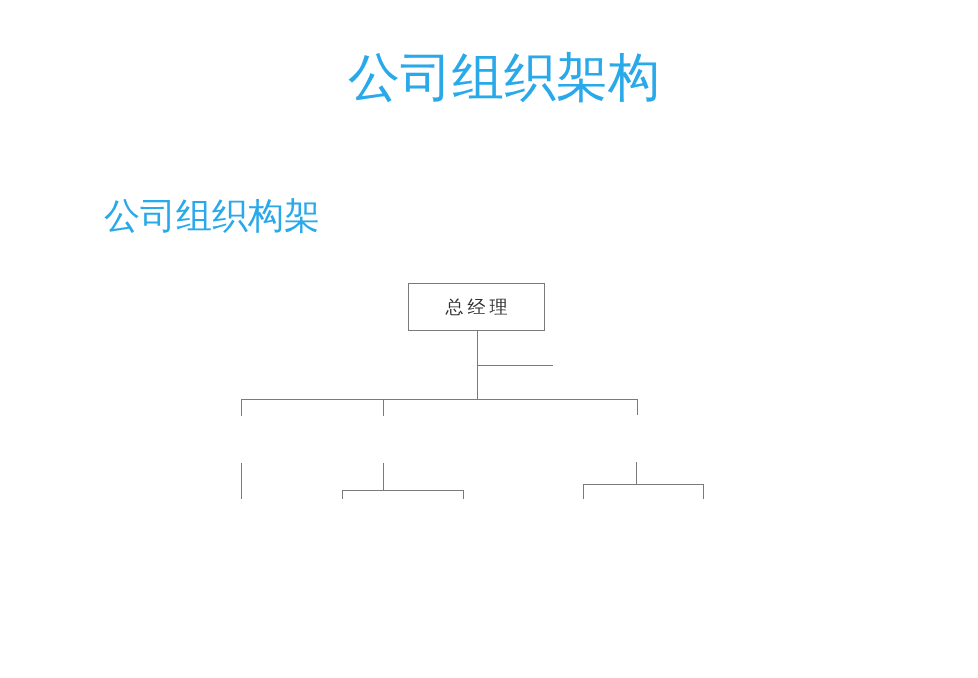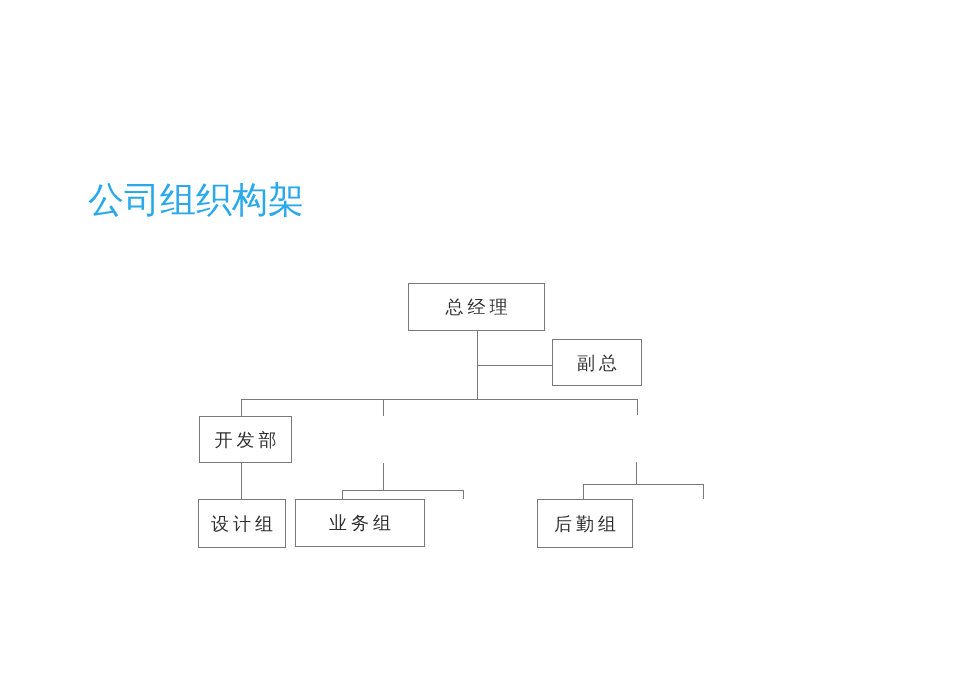--- a/index.html
+++ b/index.html
@@ -19,21 +19,21 @@
     position:absolute;left:348px;top:48px;
     margin:0;
     font-family:"DejaVu Serif","Liberation Serif",serif;
     font-weight:normal;
     font-size:52px;line-height:1.12;
     color:var(--accent);
     white-space:nowrap;
   }
   .section-heading{
     position:absolute;left:88px;top:180px;
-    margin:0;
+    margin:16px;
     font-family:"DejaVu Serif","Liberation Serif",serif;
     font-weight:normal;
     font-size:36px;line-height:1.12;
     color:var(--accent);
     white-space:nowrap;
   }
   .org-chart{position:absolute;left:0;top:16px;width:926px;height:678px;}
   .node{
     position:absolute;
     box-sizing:border-box;
@@ -71,20 +71,21 @@
   .l12{left:636px;top:446px;width:1px;height:22px}
   .l13{left:583px;top:468px;width:121px;height:1px}
   .l14{left:583px;top:468px;width:1px;height:15px}
   .l15{left:703px;top:468px;width:1px;height:15px}
 </style>
 </head>
 <body>
 
 <div class="slide">
 
+  <h1 class="page-title">公司组织架构</h1>
   <h2 class="section-heading">公司组织构架</h2>
 
   <div class="org-chart">
 
     <div class="cline l1"></div>
     <div class="cline l2"></div>
     <div class="cline l3"></div>
     <div class="cline l4"></div>
     <div class="cline l5"></div>
     <div class="cline l6"></div>
@@ -92,20 +93,15 @@
     <div class="cline l8"></div>
     <div class="cline l9"></div>
     <div class="cline l10"></div>
     <div class="cline l11"></div>
     <div class="cline l12"></div>
     <div class="cline l13"></div>
     <div class="cline l14"></div>
     <div class="cline l15"></div>
 
     <div class="node b0">总经理</div>
-    <div class="node b1">副总</div>
-    <div class="node b2">开发部</div>
-    <div class="node b5">设计组</div>
-    <div class="node b6">业务组</div>
-    <div class="node b8">后勤组</div>
 
   </div>
 </div>
 
 </body></html>

